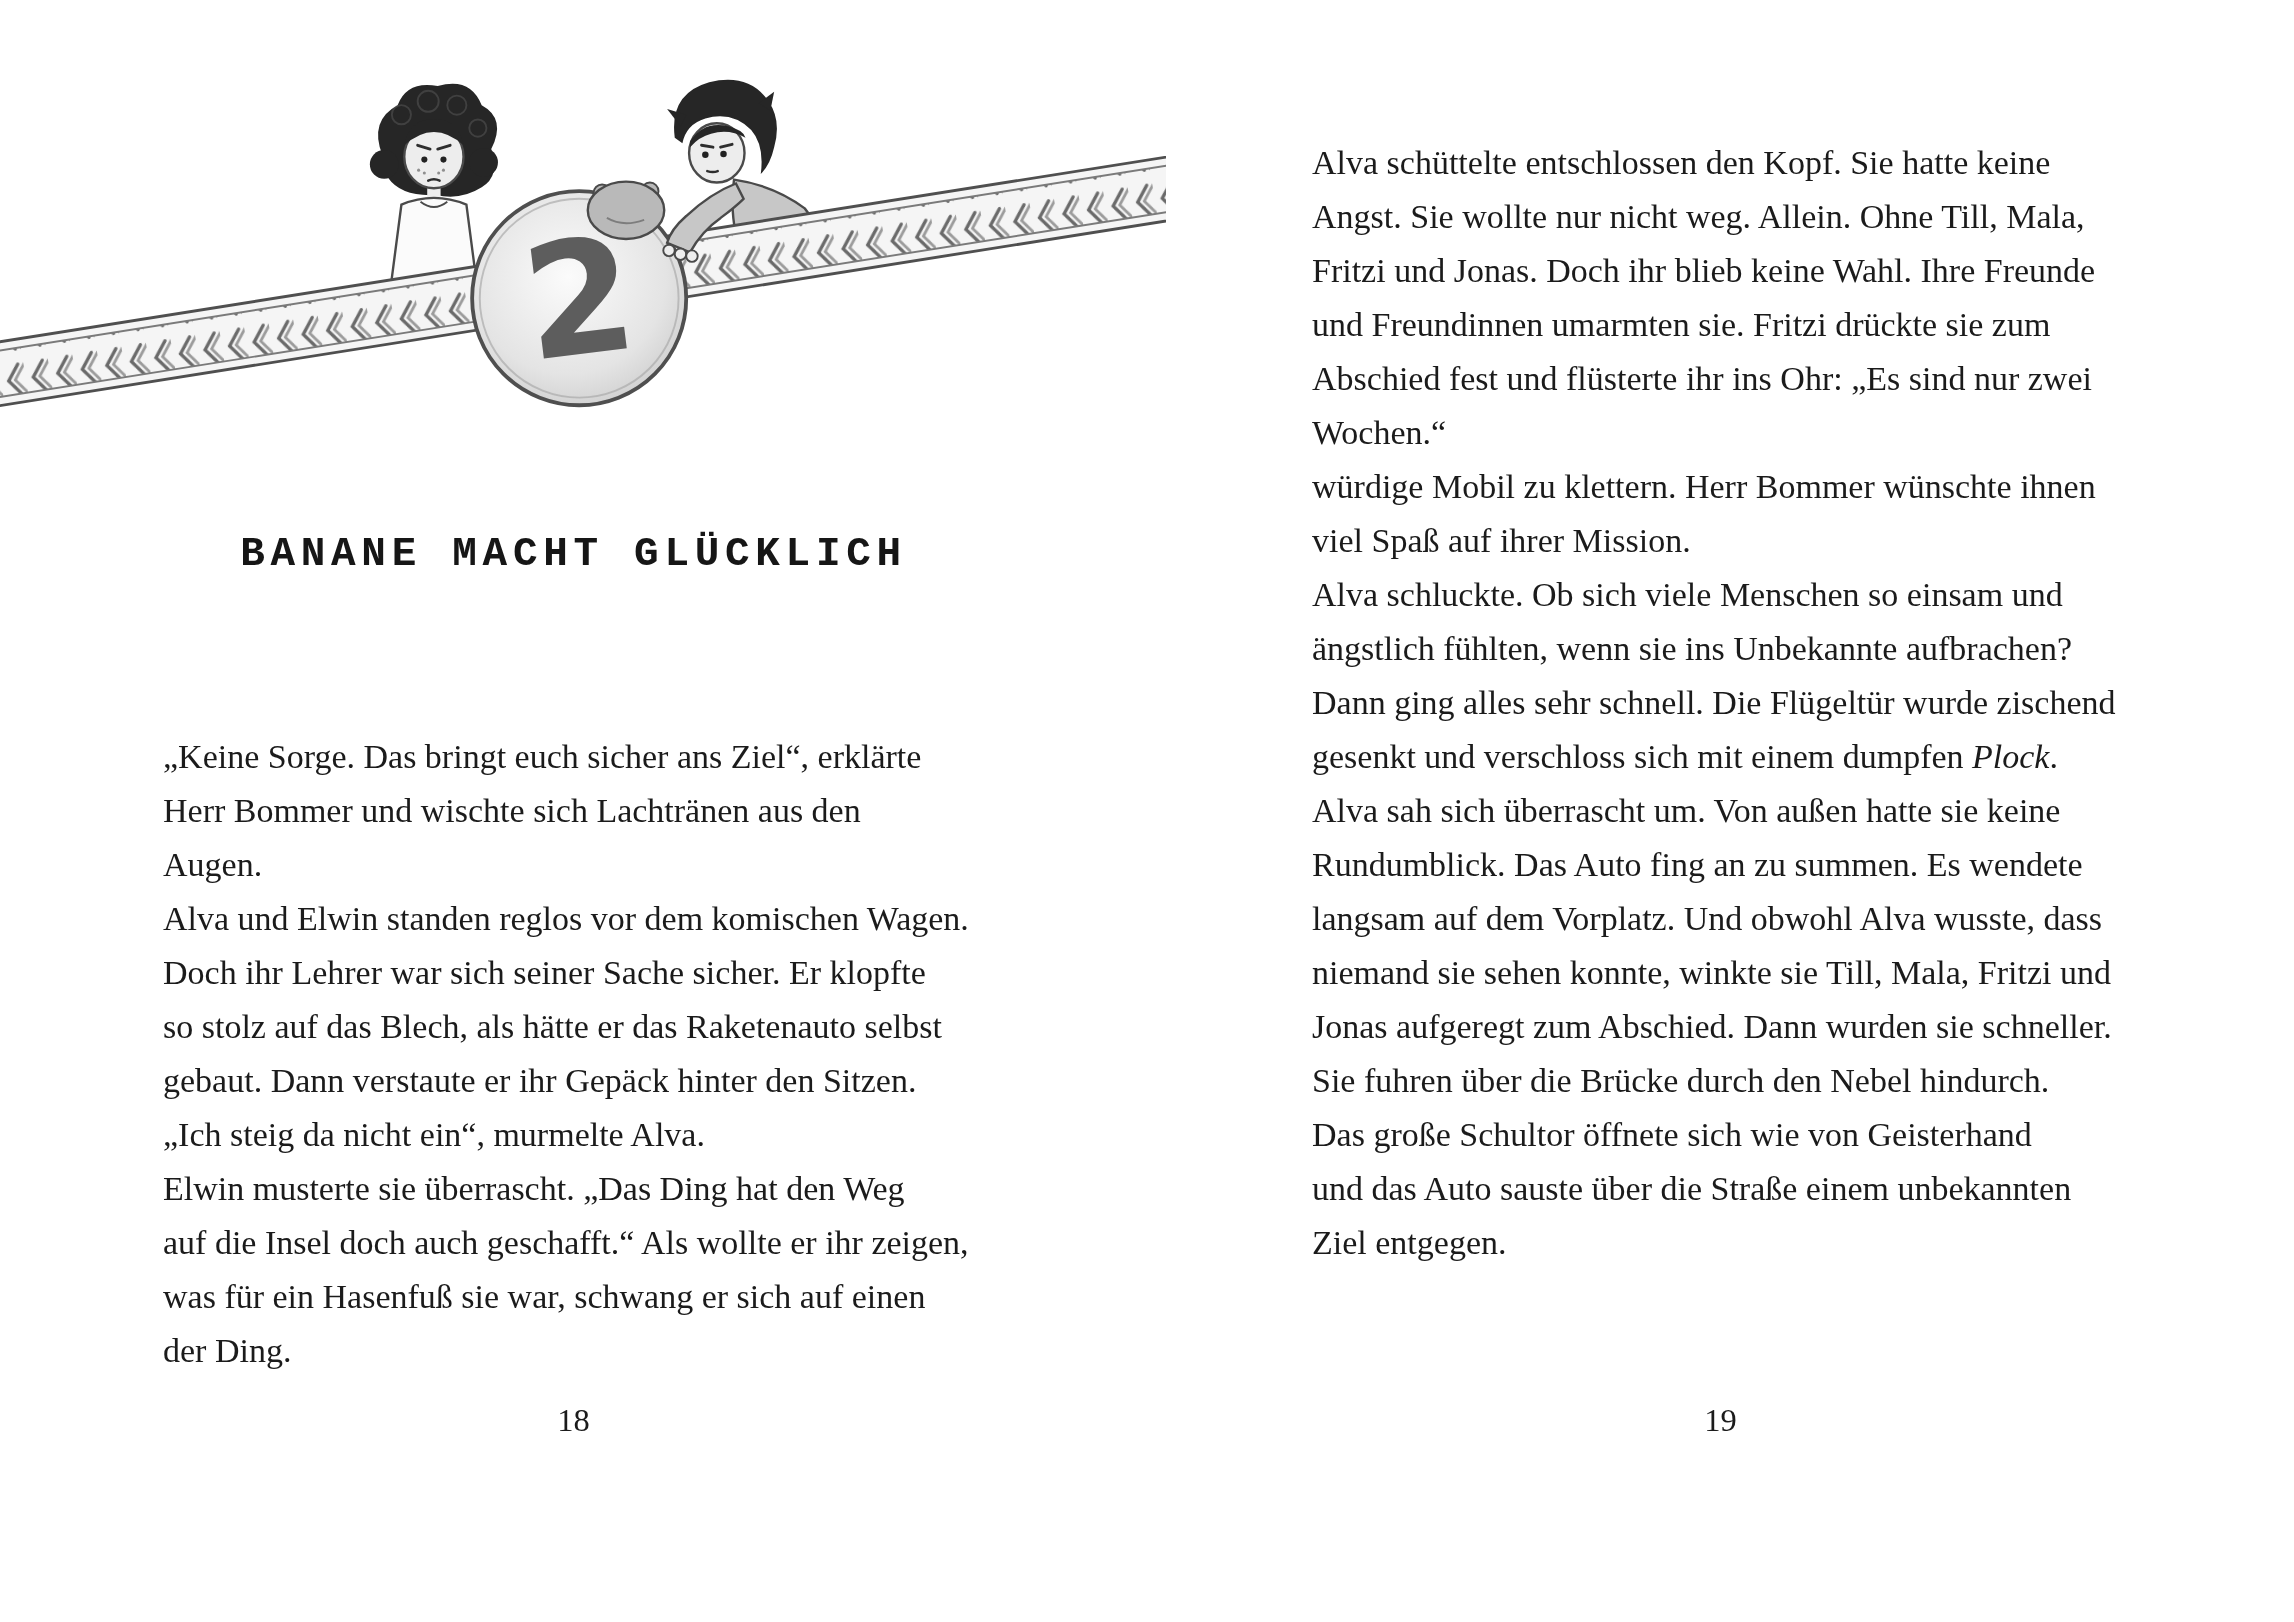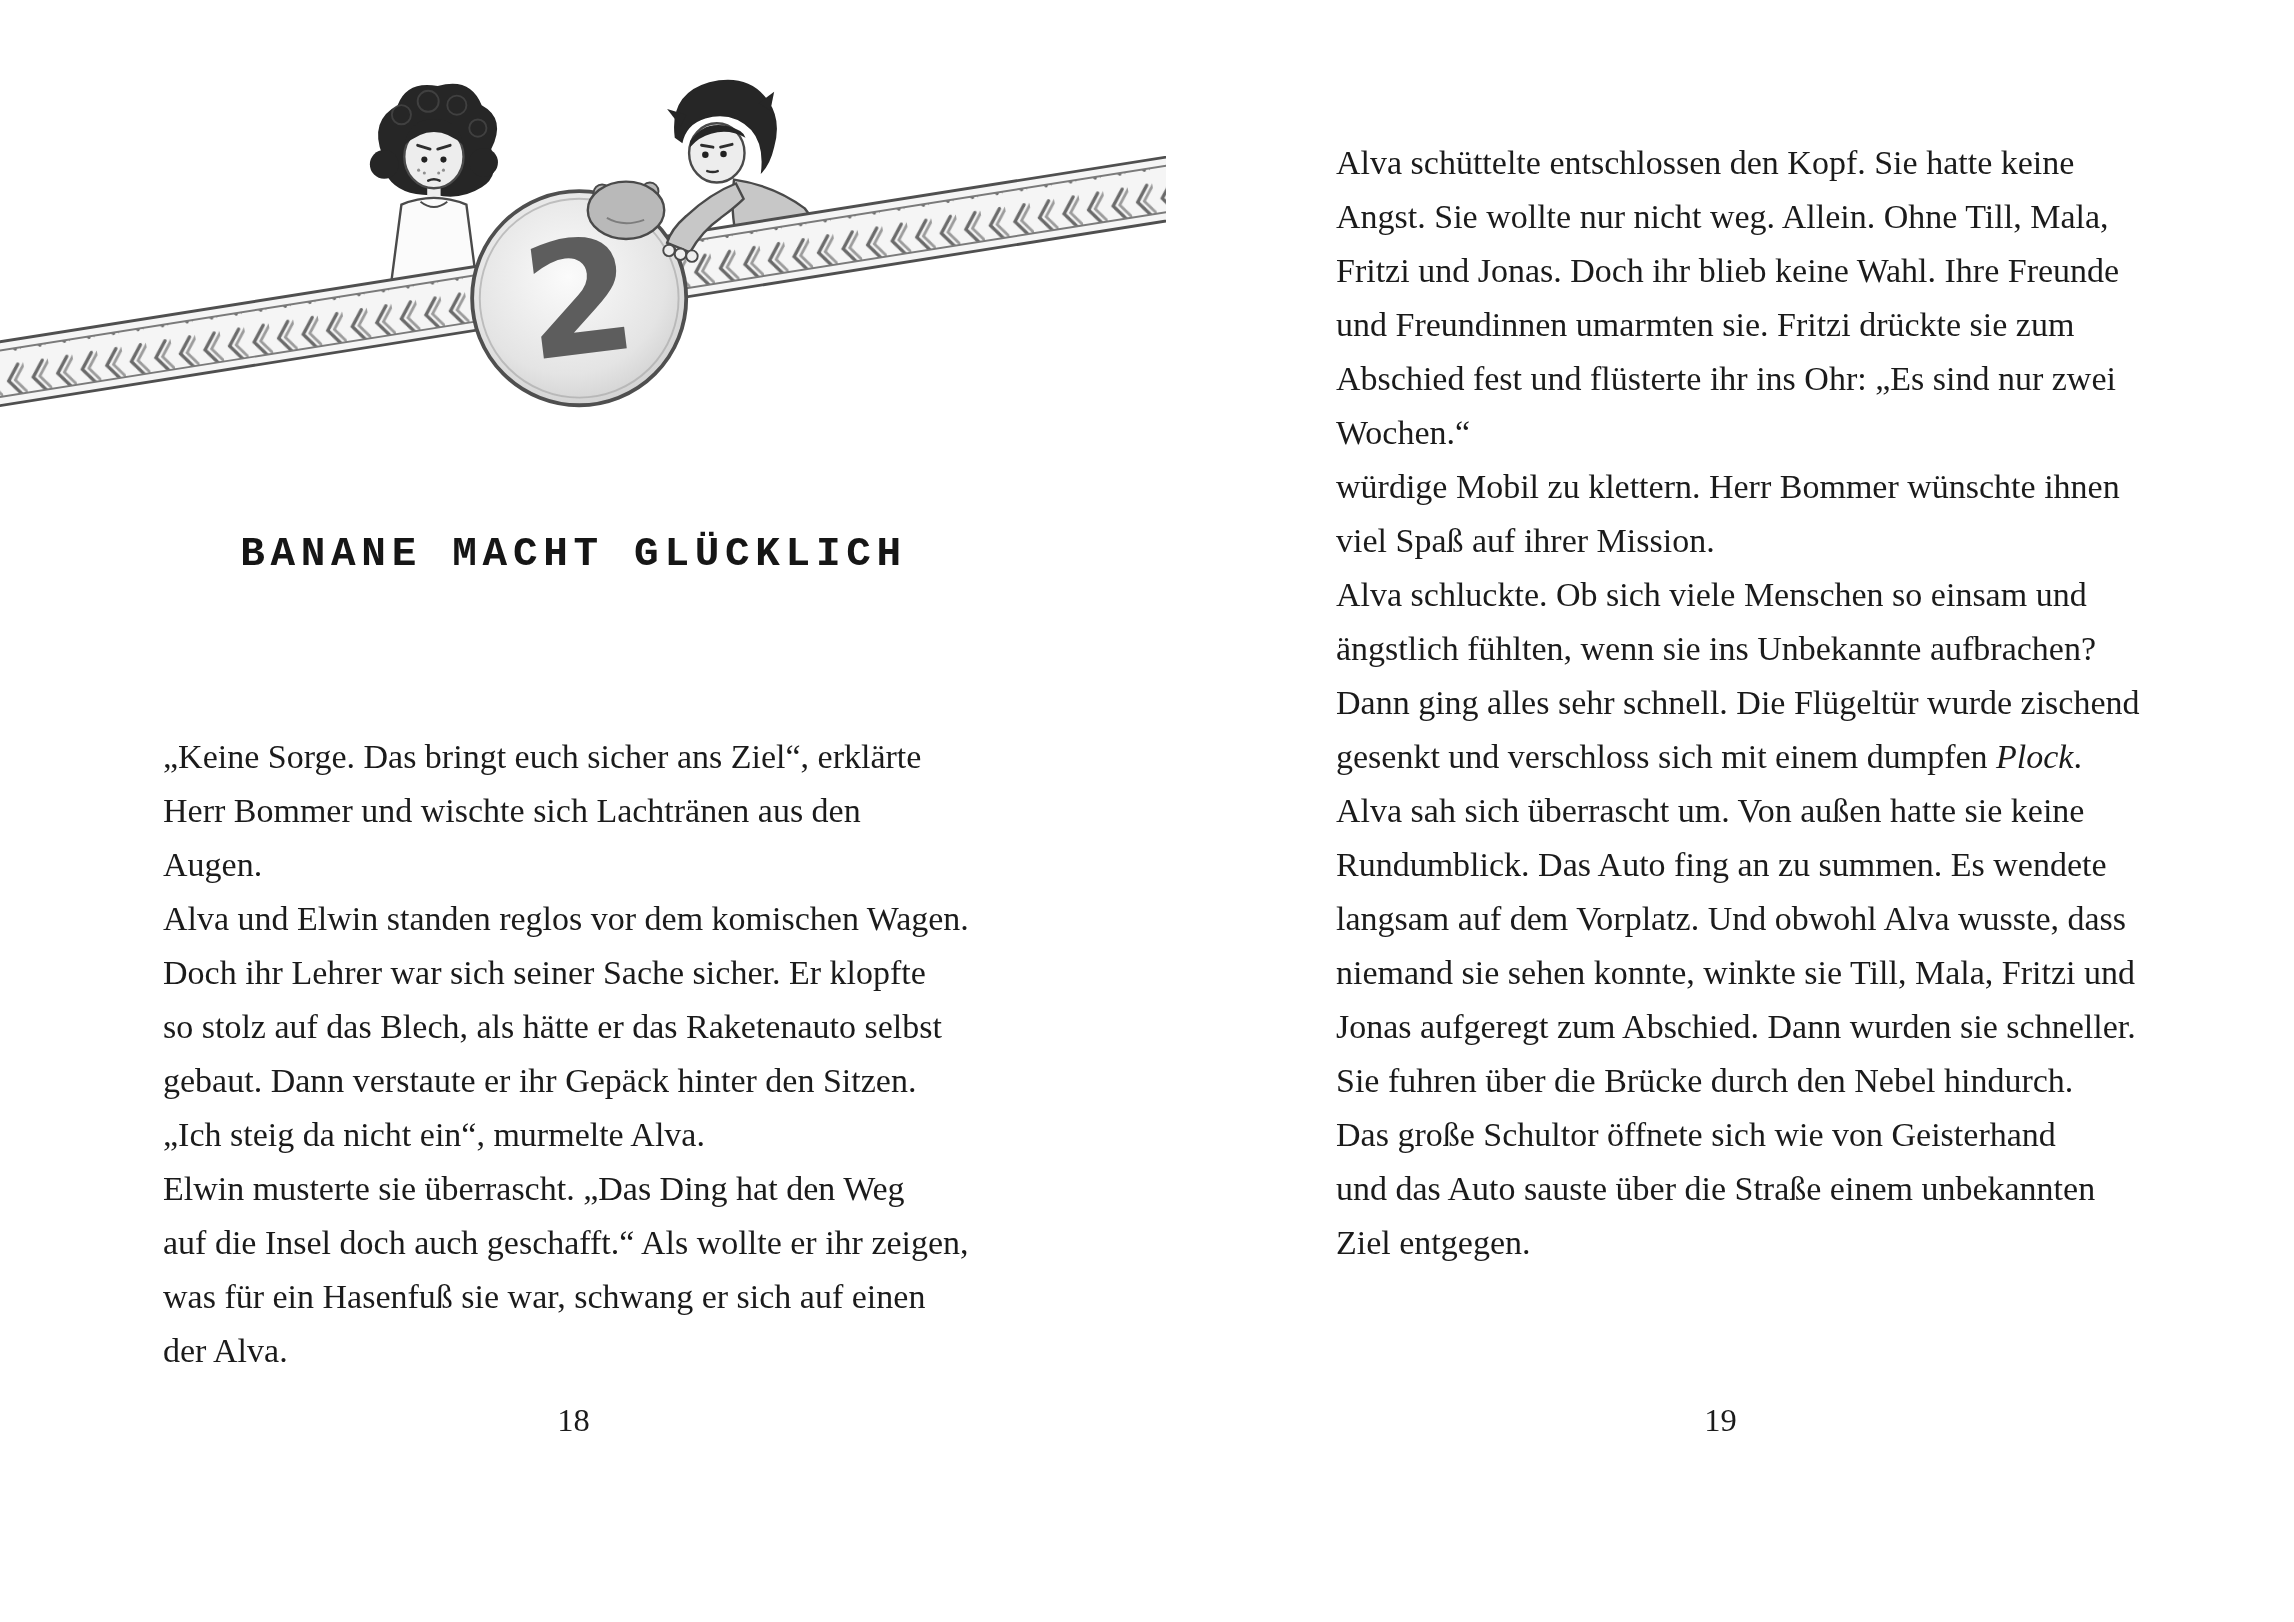--- a/index.html
+++ b/index.html
@@ -40,21 +40,21 @@
     white-space: nowrap;
   }
 
   .body-text {
     position: absolute;
     font-size: 34px;
     line-height: 54px;
     color: #1b1b1b;
   }
   .page.left  .body-text { top: 730px; left: 163px; width: 889px; }
-  .page.right .body-text { top: 136px; left: 189px; width: 889px; }
+  .page.right .body-text { top: 136px; left: 165px; width: 889px; }
   .body-text .line { white-space: nowrap; }
   .body-text em { font-style: italic; }
 
   .page-number {
     position: absolute;
     top: 1402px;
     left: 0;
     width: 100%;
     text-align: center;
     font-size: 32.5px;
@@ -151,21 +151,21 @@
         <div class="line">Herr Bommer und wischte sich Lachtränen aus den</div>
         <div class="line">Augen.</div>
         <div class="line">Alva und Elwin standen reglos vor dem komischen Wagen.</div>
         <div class="line">Doch ihr Lehrer war sich seiner Sache sicher. Er klopfte</div>
         <div class="line">so stolz auf das Blech, als hätte er das Raketenauto selbst</div>
         <div class="line">gebaut. Dann verstaute er ihr Gepäck hinter den Sitzen.</div>
         <div class="line">„Ich steig da nicht ein“, murmelte Alva.</div>
         <div class="line">Elwin musterte sie überrascht. „Das Ding hat den Weg</div>
         <div class="line">auf die Insel doch auch geschafft.“ Als wollte er ihr zeigen,</div>
         <div class="line">was für ein Hasenfuß sie war, schwang er sich auf einen</div>
-        <div class="line">der Alva.</div>
+        <div class="line">der Ding.</div>
       </div>
 
     <div class="page-number">18</div>
   </section>
 
   <section class="page right">
     <div class="body-text">
         <div class="line">Alva schüttelte entschlossen den Kopf. Sie hatte keine</div>
         <div class="line">Angst. Sie wollte nur nicht weg. Allein. Ohne Till, Mala,</div>
         <div class="line">Fritzi und Jonas. Doch ihr blieb keine Wahl. Ihre Freunde</div>

